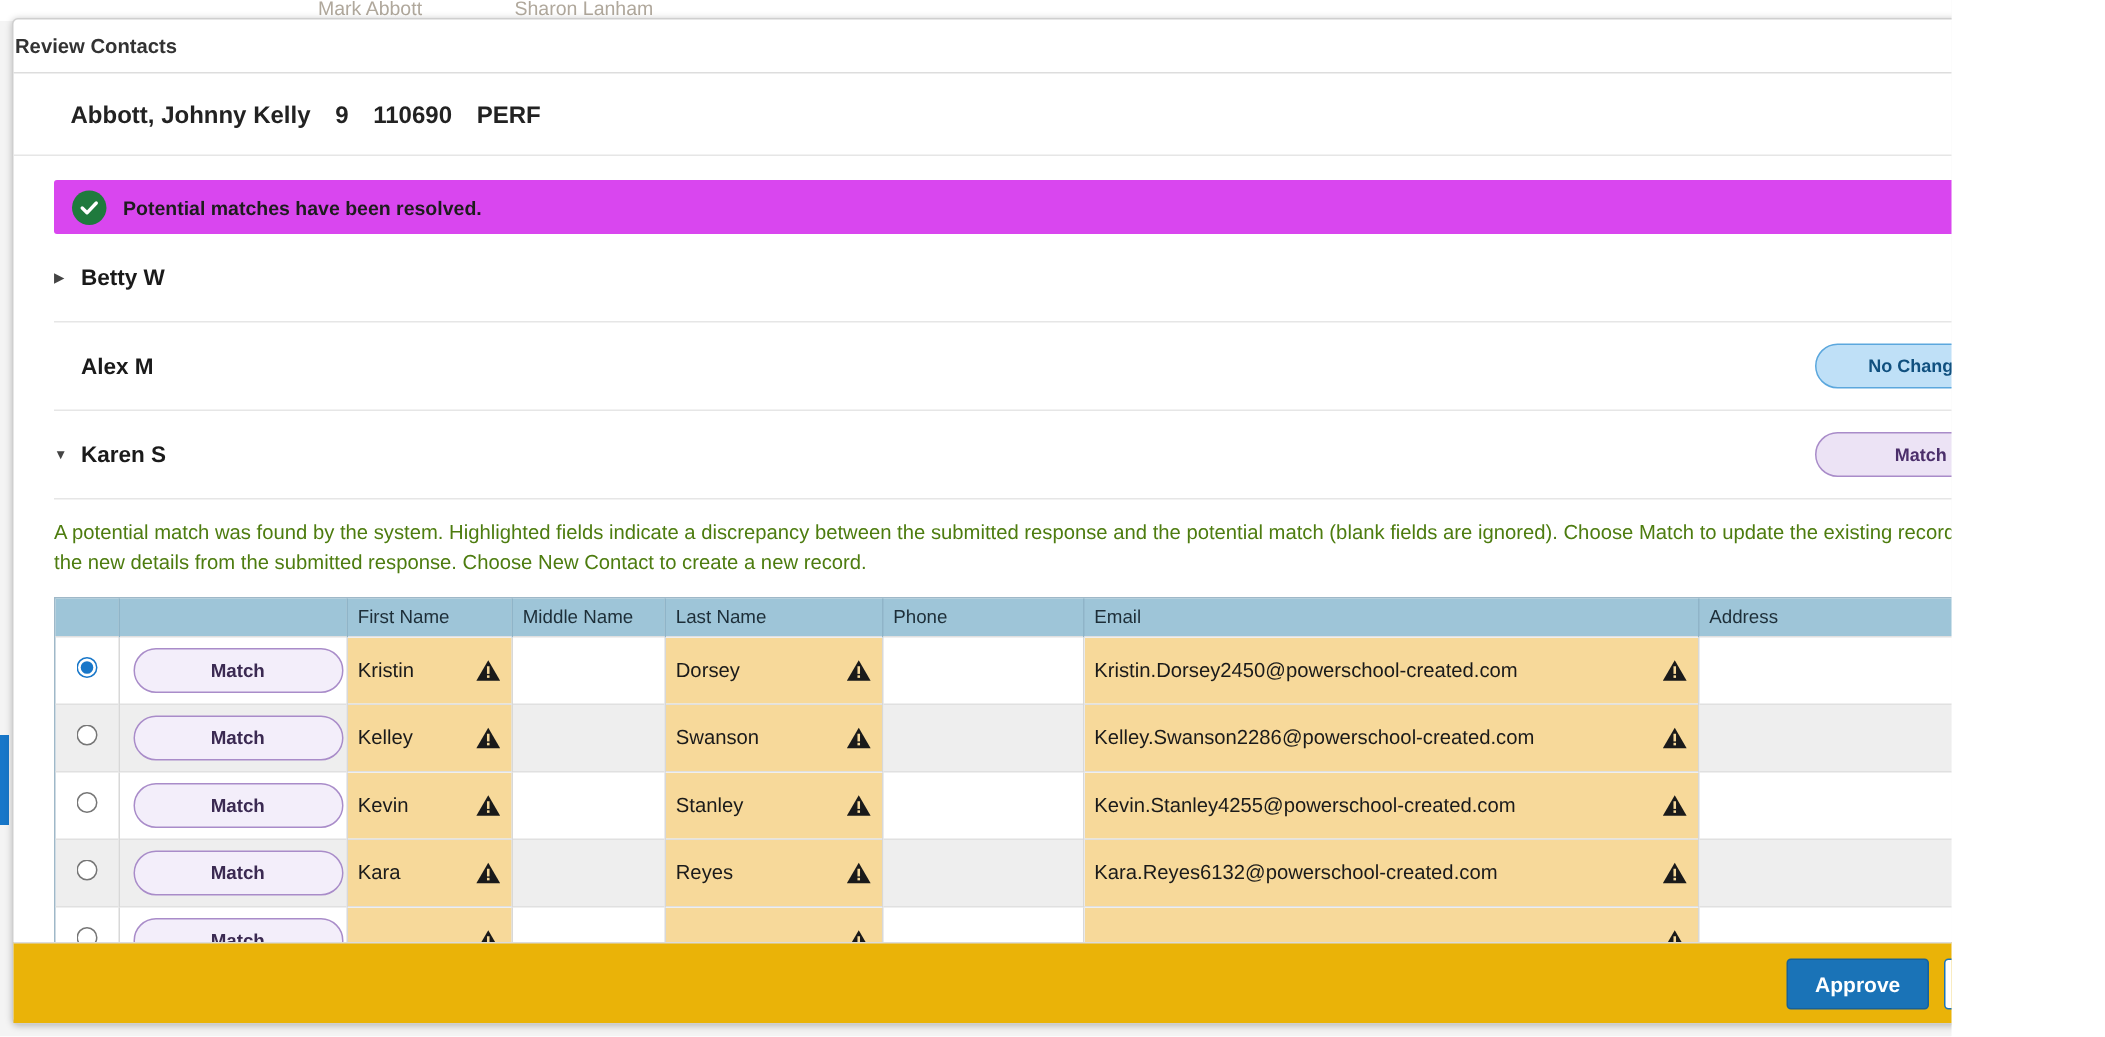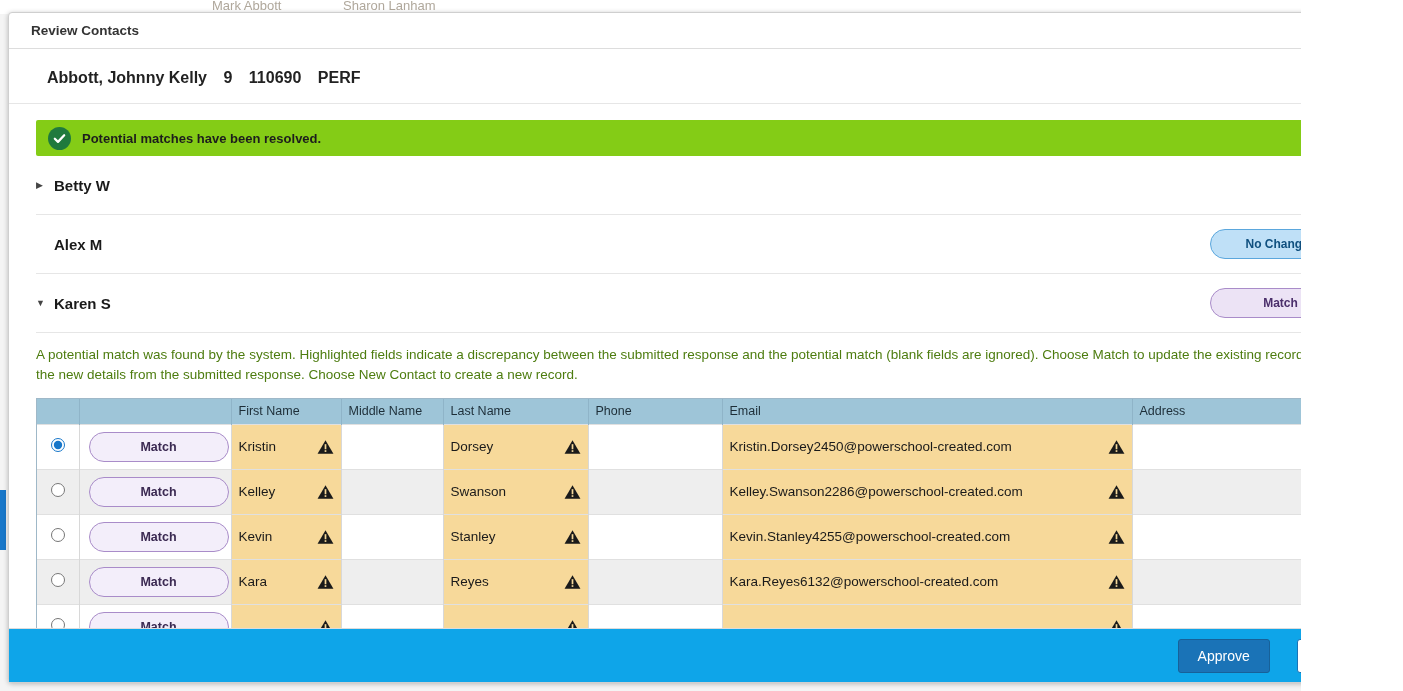--- a/index.html
+++ b/index.html
@@ -43,21 +43,21 @@
     box-shadow: 0 1px 5px rgba(0,0,0,0.25);
     display: flex;
     flex-direction: column;
   }
   .modal-header {
     height: 36px;
     flex: 0 0 36px;
     border-bottom: 1px solid #dddddd;
     display: flex;
     align-items: center;
-    padding-left: 22px;
+    padding-left: 1px;
   }
   .modal-title {
     font-size: 13.5px;
     font-weight: bold;
     color: #333333;
   }
 
   .modal-body {
     position: relative;
     flex: 1 1 auto;
@@ -100,21 +100,21 @@
     font-size: 16px;
     font-weight: bold;
     color: #222;
     border-bottom: 1px solid #e6e6e6;
   }
   .record-title span { margin-right: 12px; }
 
   .alert-success {
     margin: 16px 23px 0 27px;
     height: 36px;
-    background: #84cc16;
+    background: #d946ef;
     border-radius: 2px;
     display: flex;
     align-items: center;
     padding-left: 12px;
   }
   .check-icon {
     width: 23px; height: 23px;
     border-radius: 50%;
     background: #1f7a3d;
     display: inline-flex;
@@ -260,26 +260,27 @@
     display: flex; align-items: center; justify-content: center;
     cursor: pointer;
     margin-left: 2px;
   }
 
   
   .modal-footer {
     flex: 0 0 54px;
     height: 54px;
     border-top: 1px solid #dcdcdc;
-    background: #0ea5e9;
+    background: #eab308;
     display: flex;
     align-items: center;
     justify-content: flex-end;
     padding-right: 22px;
-    gap: 27px;
+    gap: 10px;
+    font-weight: bold;
   }
   .btn {
     height: 34px;
     border-radius: 3px;
     font-size: 14px;
     display: inline-flex;
     align-items: center;
     justify-content: center;
     cursor: pointer;
     padding: 0 18px;

